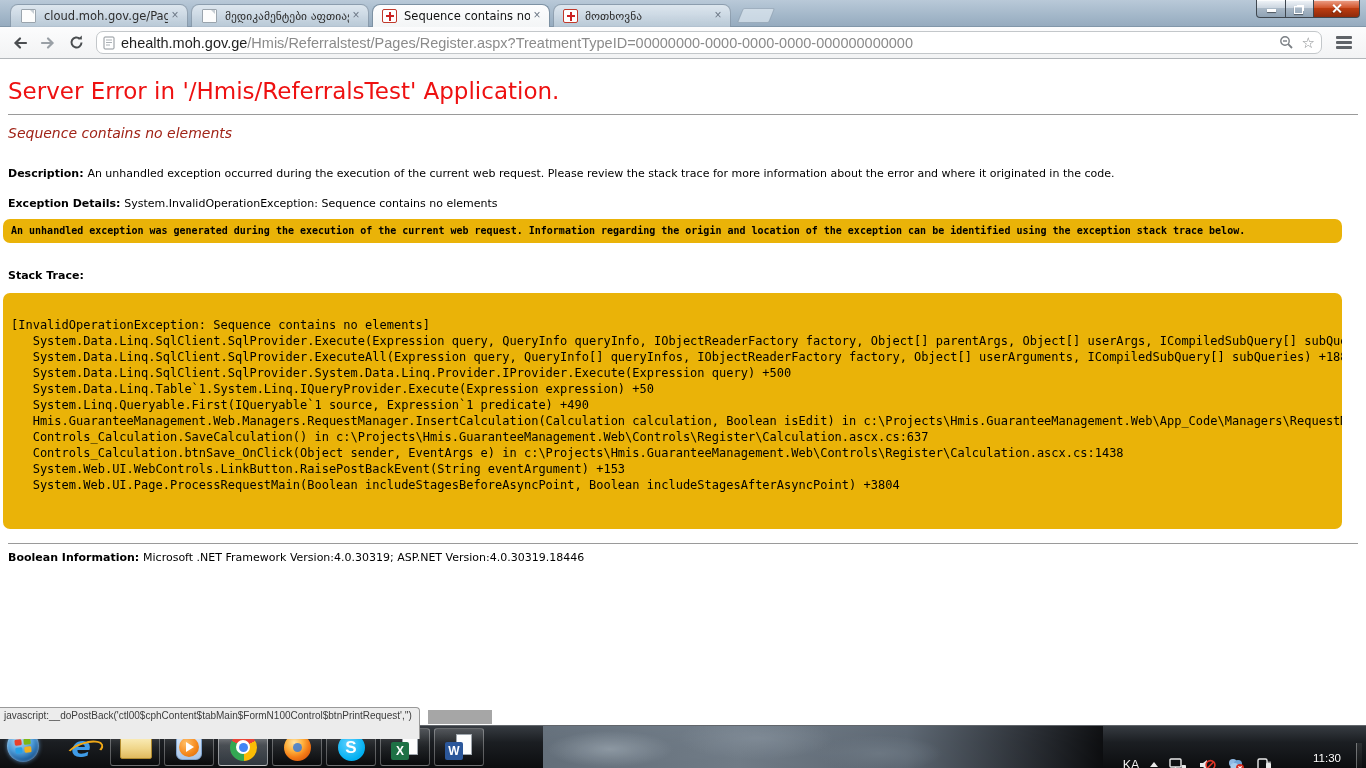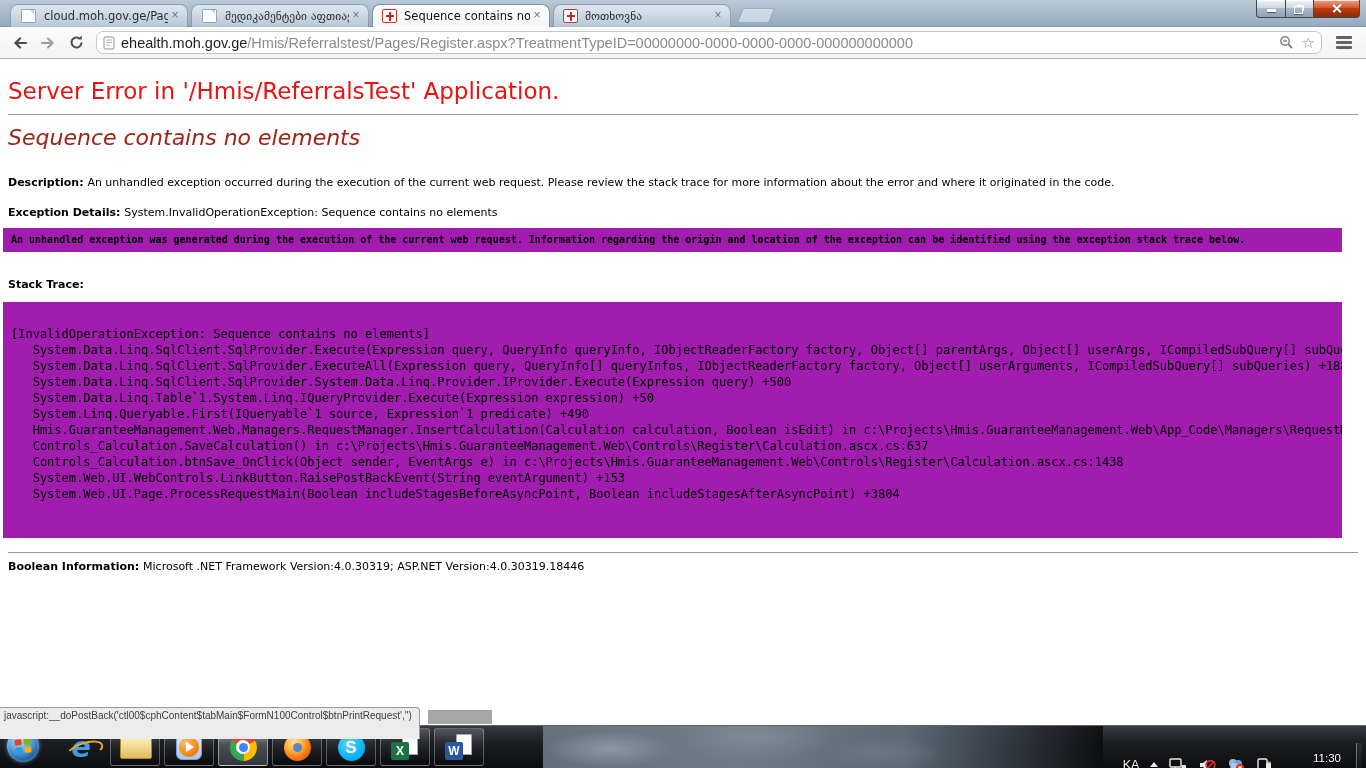--- a/index.html
+++ b/index.html
@@ -55,25 +55,25 @@
   .obx-icon { color:#7a7f84; display:flex; align-items:center; }
   .star { font-size:15px; color:#86898c; margin-left:8px; }
   .menu-btn { width:32px; height:26px; display:flex; flex-direction:column; justify-content:center; gap:2.5px; align-items:center; border-radius:3px; }
   .menu-btn i { display:block; width:16px; height:2.6px; background:#5f6368; border-radius:1px; }
 
   
   .page { position:absolute; top:60px; left:0; width:1366px; height:598px; background:#fff; overflow:hidden;
     font-family:"DejaVu Sans",sans-serif; color:#000; }
   .page h1 { margin:18px 8px 0; font-size:23px; font-weight:normal; color:#ee1111; letter-spacing:0; }
   .page hr { border:none; border-top:1px solid #9a9a9a; margin:10px 8px 0; }
-  .page h2 { margin:10px 8px 0; font-size:22px; font-style:italic; font-weight:normal; color:#a02317; }
+  .page h2 { margin:10px 8px 0; font-size:14px; font-style:italic; font-weight:normal; color:#a02317; }
   .meta { margin:26px 8px 0; font-size:11px; line-height:13px; }
   .meta + .meta { margin-top:17px; }
   .meta b { font-weight:bold; }
-  .codebox { background:#a21caf; margin:9px 24px 0 3px; overflow:hidden; }
+  .codebox { background:#eab308; margin:9px 24px 0 3px; overflow:hidden;border-radius:7px; }
   .codebox.small { padding:6px 8px 7px; font-family:"DejaVu Sans Mono",monospace; font-size:10px; font-weight:bold; white-space:nowrap; }
   .codebox.stack { margin-top:11px; padding:24px 8px 36px; }
   .codebox.stack pre { font-family:"DejaVu Sans Mono",monospace; font-size:12px; line-height:16px; white-space:pre; }
   .hr2 { margin-top:14px !important; }
   .version { margin:7px 8px 0; font-size:11px; }
 
   
   .status-bubble { position:absolute; top:707px; left:0; height:32px; background:#ececec;
     border:1px solid #999; border-left:none; border-bottom:none; border-top-right-radius:4px;
     font-size:10px; color:#3c3c3c; line-height:16px; padding:0 7px 0 4px; white-space:nowrap; z-index:5; }

